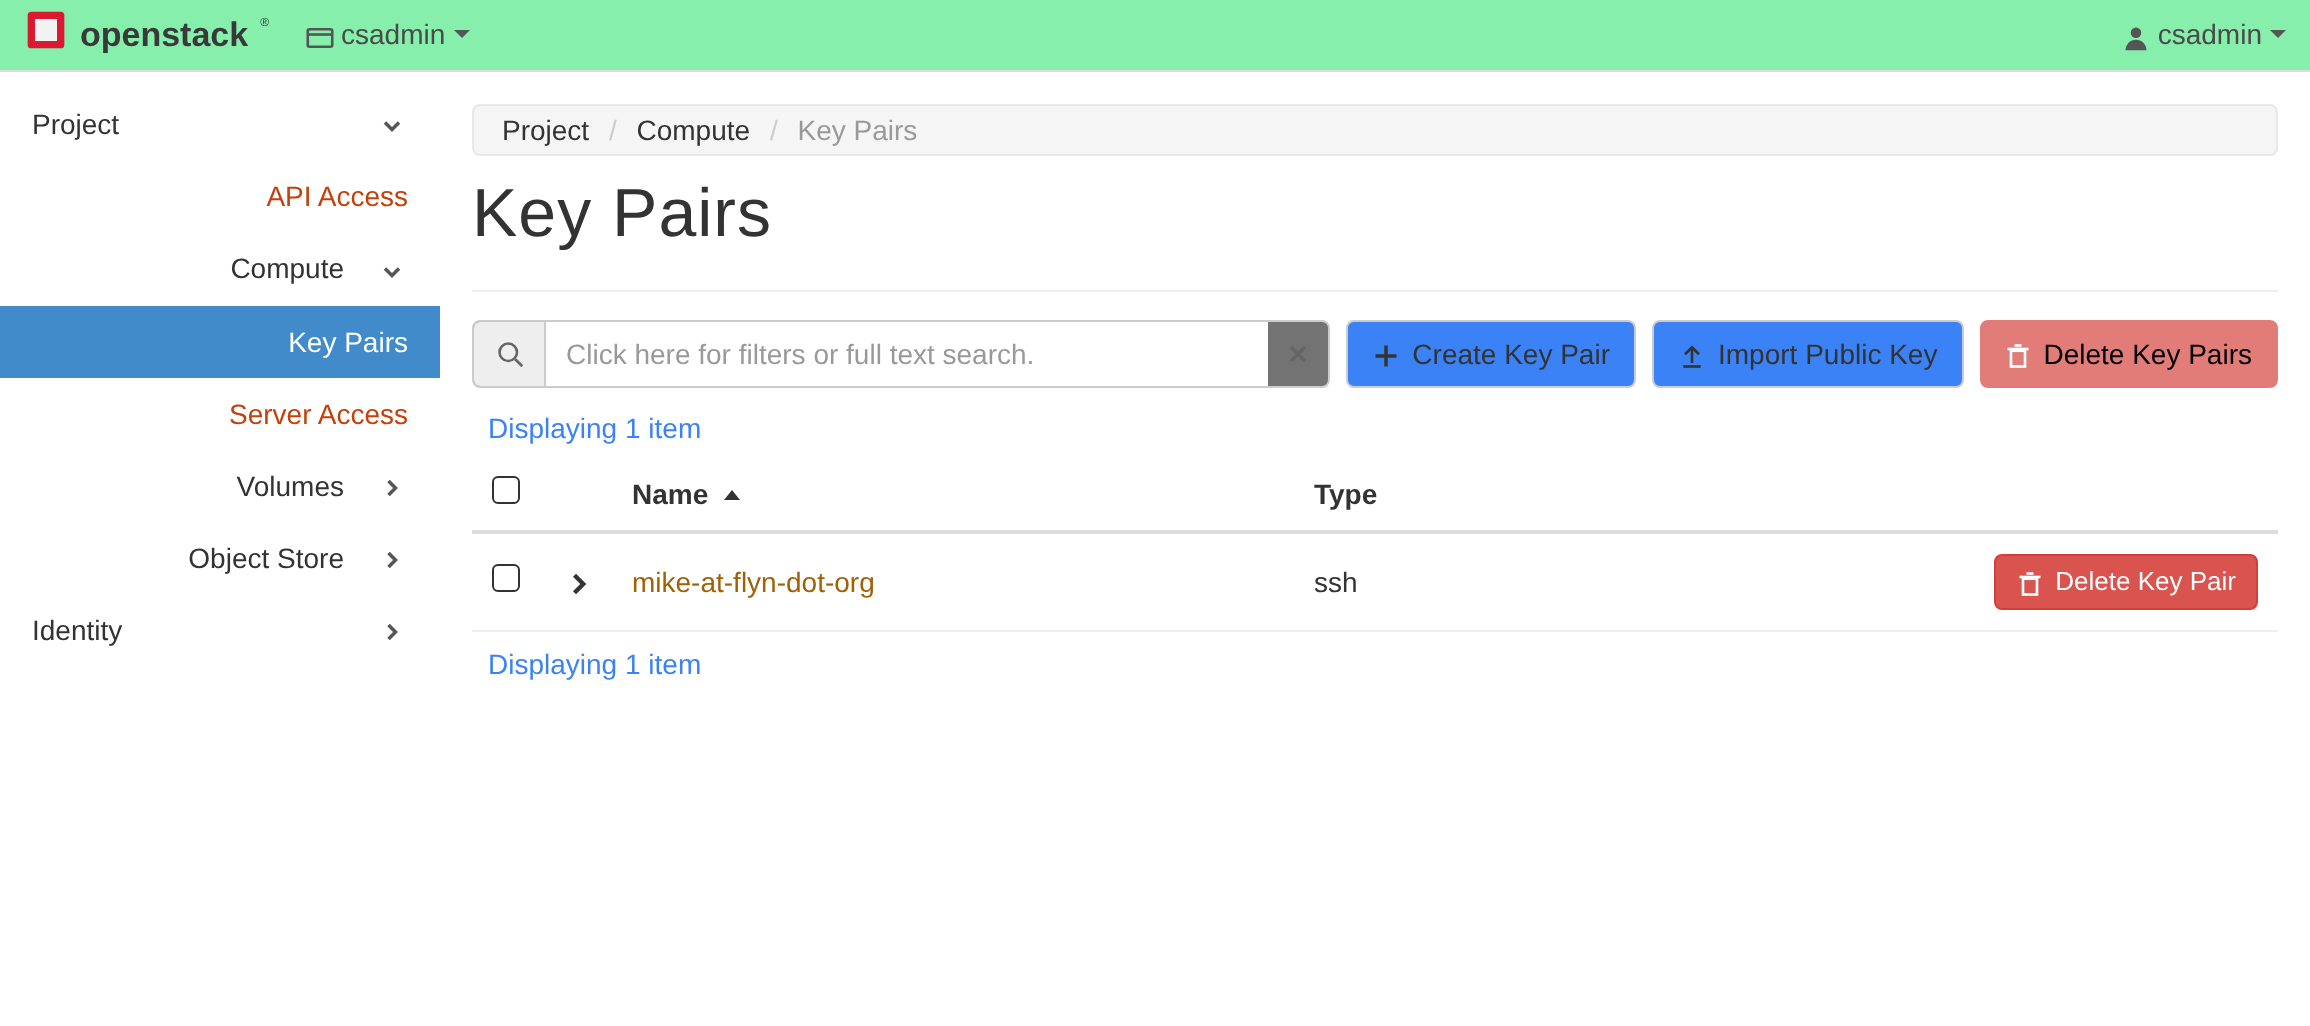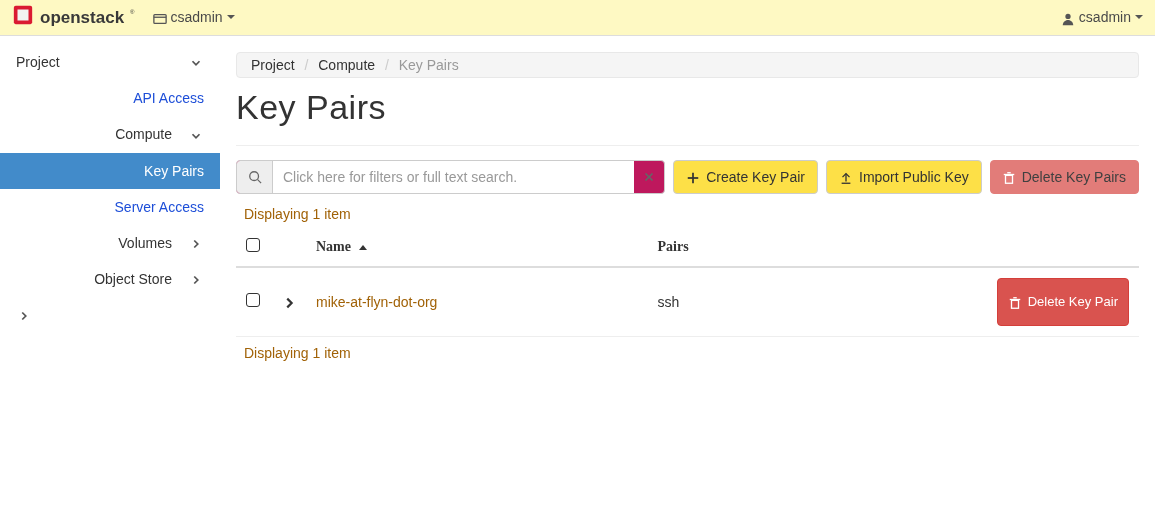--- a/index.html
+++ b/index.html
@@ -1,68 +1,68 @@
 <!DOCTYPE html>
 <html><head>
   <meta charset="utf-8">
   <style>
     * { margin: 0; padding: 0; box-sizing: border-box; }
     body { font-family: "Helvetica Neue", Helvetica, Arial, sans-serif; font-size: 14px; color: #333; background: #fff; }
 
     
-    .topbar { height: 36px; background: #fef9c3; border-bottom: 1px solid #ddd; display: flex; align-items: center; padding: 0 12px; }
+    .topbar { height: 36px; background: #86efac; border-bottom: 1px solid #ddd; display: flex; align-items: center; padding: 0 12px; }
     .brand { display: flex; align-items: center; gap: 6px; font-weight: 600; font-size: 17px; color: #393939; }
     .brand-logo { width: 22px; height: 22px; }
     .brand sub { font-size: 6px; vertical-align: top; position: relative; top: -6px; font-weight: 400; }
     .domain-switch { margin-left: 18px; display: flex; align-items: center; gap: 4px; cursor: pointer; color: #4a4a4a; }
     .user-menu { margin-left: auto; display: flex; align-items: center; gap: 4px; cursor: pointer; color: #4a4a4a; }
     .caret-down-icon { display: inline-block; width: 0; height: 0; border-left: 4px solid transparent; border-right: 4px solid transparent; border-top: 4px solid #555; vertical-align: middle; }
 
     
     .layout { display: flex; }
 
     
     .sidebar { width: 220px; flex-shrink: 0; background: #fff; padding-top: 8px; }
     .sidebar .group-header { display: flex; align-items: center; justify-content: space-between; padding: 10px 16px; font-size: 14px; color: #333; cursor: pointer; }
-    .sidebar .nav-item { display: block; padding: 10px 16px; text-align: right; color: #1d4ed8; cursor: pointer; font-size: 14px; }
+    .sidebar .nav-item { display: block; padding: 10px 16px; text-align: right; color: #c2410c; cursor: pointer; font-size: 14px; }
     .sidebar .nav-item.active { background: #428bca; color: #fff; }
     .sidebar .chev { width: 16px; text-align: center; font-weight: bold; color: #555; }
     .sidebar .group-header.top .tlabel { flex: 1; }
     .sidebar .sub-header { display:flex; justify-content:flex-end; align-items:center; padding:10px 16px; gap:16px; cursor:pointer; }
 
     
     .main { flex: 1; padding: 16px 16px 16px 16px; }
     .breadcrumb { background: #f5f5f5; border: 1px solid #e8e8e8; border-radius: 4px; padding: 4px 14px; font-size: 14px; color: #333; margin-bottom: 10px; }
     .breadcrumb .sep { margin: 0 6px; color: #ccc; }
     .breadcrumb .current { color: #999; }
     h1.page-title { font-size: 34px; font-weight: 400; color: #333; margin: 8px 0 18px 0; letter-spacing: .5px; }
     hr.divider { border: none; border-top: 1px solid #eee; margin-bottom: 14px; }
 
     
     .toolbar { display: flex; gap: 8px; margin-bottom: 12px; }
-    .searchbox { display: flex; flex: 1; border: 1px solid #ccc; border-radius: 4px; overflow: hidden; background:#be185d; }
+    .searchbox { display: flex; flex: 1; border: 1px solid #ccc; border-radius: 4px; overflow: hidden; background:#737373; }
     .search-prefix { width: 36px; display: flex; align-items: center; justify-content: center; background: #eee; border-right: 1px solid #ccc; color:#666; }
     .search-input-wrap { flex: 1; display:flex; align-items:center; }
     .search-input { flex: 1; border: none; outline: none; padding: 8px 10px; font-size: 14px; color:#555; }
     .search-input::placeholder { color: #999; }
     .search-clear { width: 30px; display:flex; align-items:center; justify-content:center; cursor:pointer; color:#666; }
-    .btn { display: inline-flex; align-items: center; gap: 6px; padding: 7px 12px; border: 1px solid #ccc; border-radius: 4px; background: #fde047; font-size: 14px; cursor: pointer; color:#333; white-space: nowrap; }
+    .btn { display: inline-flex; align-items: center; gap: 6px; padding: 7px 12px; border: 1px solid #ccc; border-radius: 4px; background: #3b82f6; font-size: 14px; cursor: pointer; color:#333; white-space: nowrap; }
     .btn.danger { background: #d9534f; border-color: #d43f3a; color: #fff; }
-    .btn.danger-muted { background: #e27c79; border-color: #e27c79; color: #404040; padding-left: 11px; }
-
-    
-    .display-count { margin: 8px 0 6px 8px; color:#a16207; font-size:14px; }
+    .btn.danger-muted { background: #e27c79; border-color: #e27c79; color: #000000; padding-left: 11px; }
+
+    
+    .display-count { margin: 8px 0 6px 8px; color:#3b82f6; font-size:14px; }
     table.kp { width: 100%; border-collapse: collapse; }
     table.kp th, table.kp td { padding: 10px 10px; text-align: left; font-size:14px; vertical-align: middle; }
-    table.kp thead th { border-bottom: 2px solid #ddd; font-weight: 700; color:#333;font-family:Liberation Serif, serif; }
+    table.kp thead th { border-bottom: 2px solid #ddd; font-weight: 700; color:#333; }
     table.kp tbody tr { border-bottom: 1px solid #eee; }
     .checkbox-box { width:14px; height:14px; border:1.5px solid #333; border-radius:3px; display:inline-block; }
     .row-expand { cursor:pointer; font-weight:bold; color:#333; }
     .kp-link { color: #a16207; text-decoration: none; cursor:pointer;text-align:center; }
-    .btn-sm { padding: 15px 10px; font-size: 13px; text-align: right; }
+    .btn-sm { padding: 5px 10px; font-size: 13px; text-align: right; }
     .col-check { width: 36px; }
     .col-expand { width: 30px; }
     .col-actions { text-align: right; }
     table.kp th.col-actions, table.kp td.col-actions { text-align: right; }
     .sort-asc-icon { display:inline-block; width:0; height:0; border-left:4px solid transparent; border-right:4px solid transparent; border-bottom:5px solid #333; margin-left:4px; vertical-align: middle; }
 
     svg.icon { width:14px; height:14px; display:inline-block; vertical-align:middle; }
 
     .chevron-right-svg { stroke:#555; stroke-width:2; fill:none; }
     .chevron-down-svg { stroke:#555; stroke-width:2; fill:none; }
@@ -146,20 +146,21 @@
     <div class="sub-header">
       <span>Object Store</span>
       <span class="chev">
         <svg class="icon chevron-right-svg" viewBox="0 0 16 16">
             <polyline points="6,4 10,8 6,12"></polyline>
           </svg>
       </span>
     </div>
 
     <div class="group-header top">
+      <span class="tlabel">Identity</span>
       <span class="chev">
         <svg class="icon chevron-right-svg" viewBox="0 0 16 16">
             <polyline points="6,4 10,8 6,12"></polyline>
           </svg>
       </span>
     </div>
   </div>
 
   <div class="main">
     <div class="breadcrumb">
@@ -223,21 +224,21 @@
         <tr>
           <th class="col-check">
             <span class="checkbox-box"></span>
           </th>
           <th class="col-expand"></th>
           <th>
             <span>Name</span>
             <span class="sort-asc-icon"></span>
           </th>
           <th>
-            <span>Pairs</span>
+            <span>Type</span>
           </th>
           <th class="col-actions"></th>
         </tr>
       </thead>
       <tbody>
         <tr>
           <td class="col-check">
             <span class="checkbox-box"></span>
           </td>
           <td class="col-expand">

